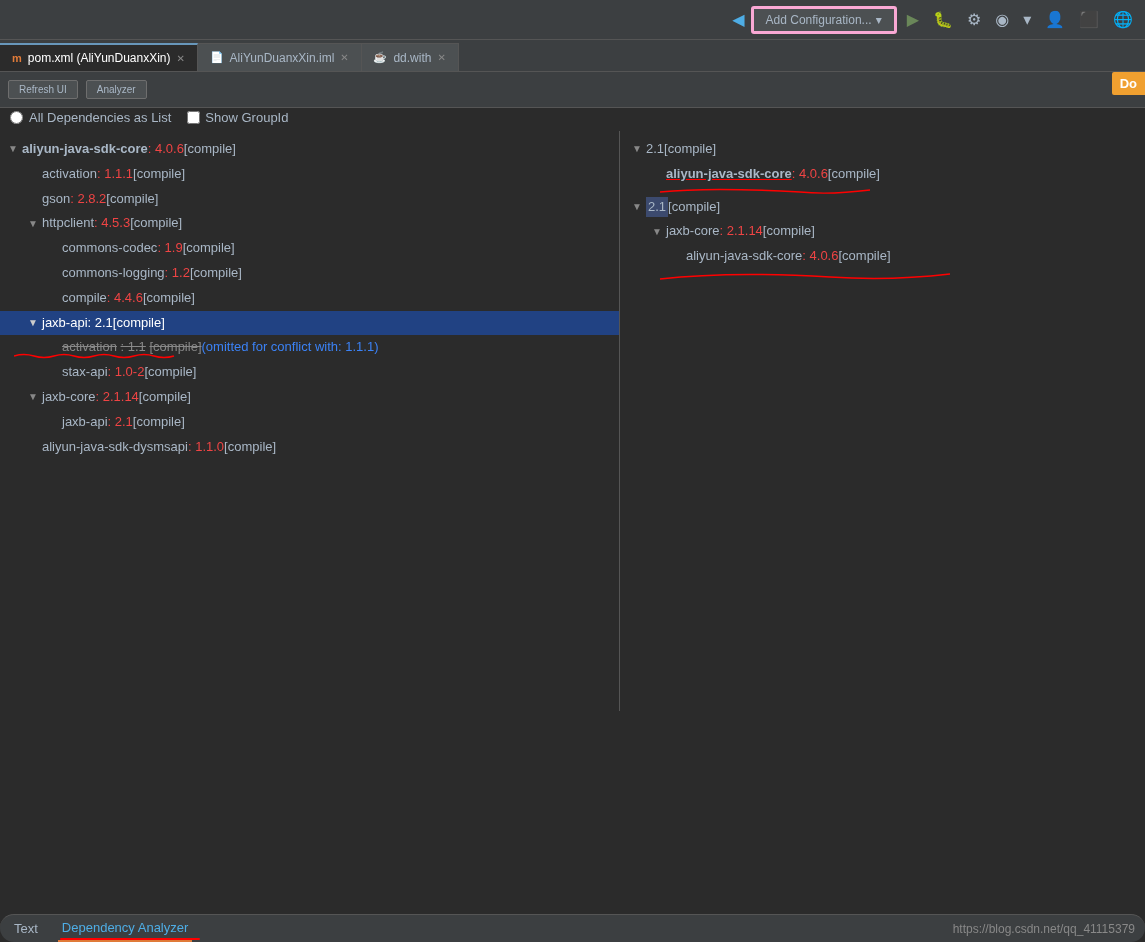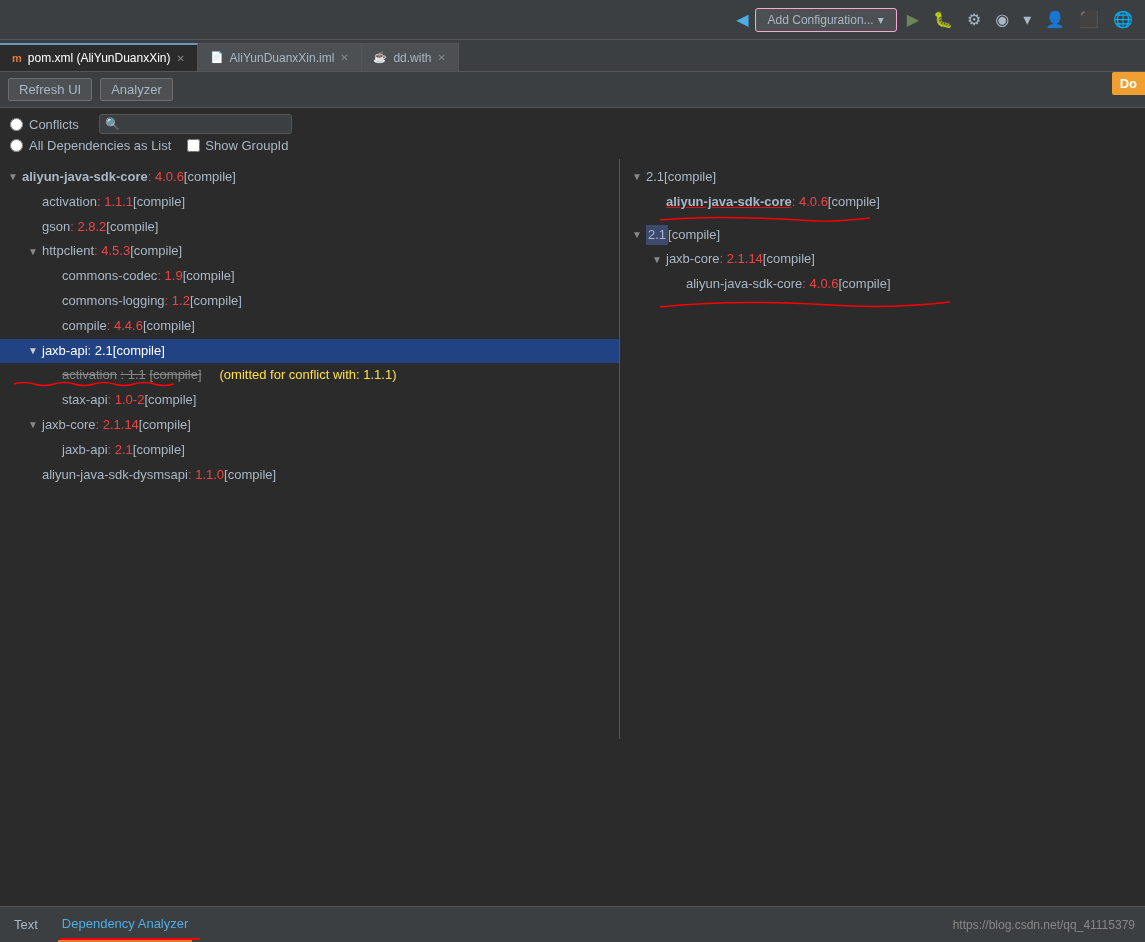--- a/index.html
+++ b/index.html
@@ -21,21 +21,21 @@
       display: flex;
       align-items: center;
       justify-content: flex-end;
       padding: 0 8px;
       gap: 6px;
       border-bottom: 1px solid #555;
     }
 
     .add-config-btn {
       background: #4c5052;
-      border: 1px solid #f9a8d4;
+      border: 3px solid #f9a8d4;
       color: #a9b7c6;
       padding: 4px 12px;
       cursor: pointer;
       font-size: 12px;
       border-radius: 3px;
       display: flex;
       align-items: center;
       gap: 4px;
     }
 
@@ -109,21 +109,21 @@
       gap: 8px;
       border-bottom: 1px solid #555;
     }
 
     .action-btn {
       background: #4c5052;
       border: 1px solid #6e6e6e;
       color: #a9b7c6;
       padding: 3px 10px;
       cursor: pointer;
-      font-size: 13px;
+      font-size: 10px;
       border-radius: 2px;
     }
 
     .do-badge {
       position: absolute;
       right: 0;
       top: 72px;
       background: #f0a030;
       color: #fff;
       font-size: 13px;
@@ -218,37 +218,37 @@
     .dep-scope {
       color: #a9b7c6;
     }
 
     .omitted-text {
       color: #888888;
       text-decoration: line-through;
     }
 
     .omitted-conflict {
-      color: #fde047;
-      margin-left: 18px;
+      color: #3b82f6;
     }
 
     
     .bottom-bar {
       position: absolute;
       bottom: 0;
       left: 0;
       right: 0;
-      height: 36px;
+      height: 28px;
       background: #3c3f41;
       display: flex;
       align-items: center;
       padding: 0 10px;
       border-top: 1px solid #555;
       gap: 16px;
+      border-radius: 16px;
     }
 
     .bottom-tab {
       color: #a9b7c6;
       font-size: 13px;
       cursor: pointer;
       padding: 0 4px;
       height: 100%;
       display: flex;
       align-items: center;
@@ -335,30 +335,20 @@
 </div>
 
 <div class="action-row">
   <button class="action-btn">Refresh UI</button>
   <button class="action-btn">Analyzer</button>
 </div>
 
 <div class="do-badge">Do</div>
 
 <div class="options-container">
-  <div class="first-options-row">
-    <div style="display:flex;align-items:center;gap:6px;">
-      <input type="radio" name="view-mode" id="conflicts-radio" style="">
-      <label for="conflicts-radio">Conflicts</label>
-    </div>
-    <div style="margin-left:20px;display:flex;align-items:center;background:#3c3f41;border:1px solid #555;border-radius:3px;padding:2px 6px;gap:4px;">
-      <span style="color:#888;font-size:12px;">🔍</span>
-      <input type="text" style="background: transparent; border: none; color: rgb(169, 183, 198); outline: none; width: 160px; font-size: 12px;">
-    </div>
-  </div>
   <div class="second-options-row">
     <div style="display:flex;align-items:center;gap:6px;margin-right:16px;">
       <input type="radio" name="view-mode" id="all-list-radio" style="">
       <label for="all-list-radio">All Dependencies as List</label>
     </div>
     <div style="display:flex;align-items:center;gap:5px;">
       <input type="checkbox" id="show-group-id" style="">
       <label for="show-group-id">Show GroupId</label>
     </div>
   </div>

